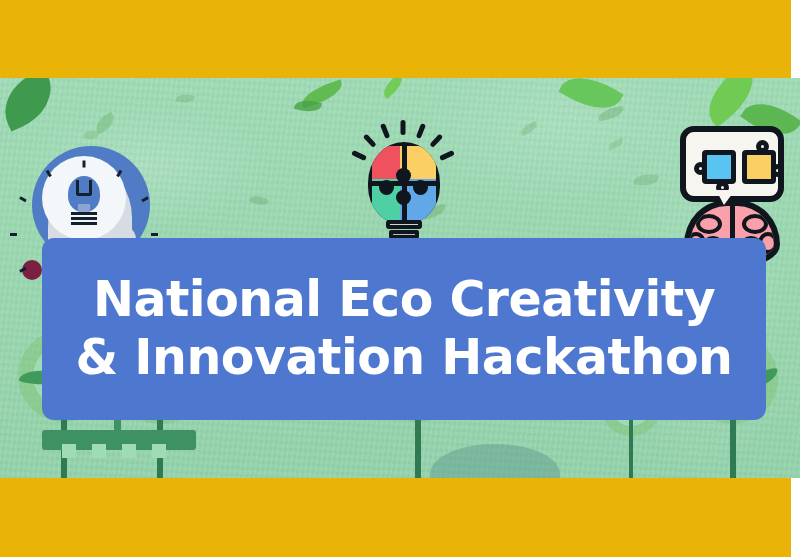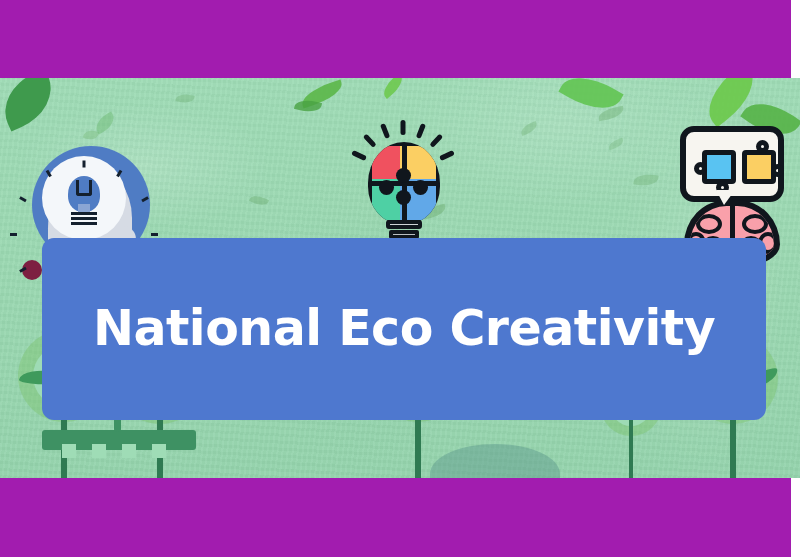--- a/index.html
+++ b/index.html
@@ -9,21 +9,21 @@
     height: 557px;
     background: #ffffff;
     font-family: "Liberation Sans", sans-serif;
     overflow: hidden;
   }
 
   .canvas {
     position: relative;
     width: 791px;
     height: 557px;
-    background: #a21caf;
+    background: #eab308;
     padding-left: 23px;
   }
 
   
   .poster {
     position: absolute;
     left: 0;
     top: 78px;
     width: 800px;
     height: 400px;
@@ -427,16 +427,17 @@
         <div class="fold" style="left:12px; top:30px; width:22px; height:18px;"></div>
         <div class="fold" style="left:-4px; top:26px; width:20px; height:22px;"></div>
         <div class="fold" style="right:6px;  top:8px;  width:26px; height:20px;"></div>
         <div class="fold" style="right:12px; top:30px; width:22px; height:18px;"></div>
         <div class="fold" style="right:-4px; top:26px; width:20px; height:22px;"></div>
       </div>
     </div>
 
     <div class="banner">
       <div class="banner-line">National Eco Creativity</div>
+      <div class="banner-line">&amp; Innovation Hackathon</div>
     </div>
 
   </div>
 </div>
 
 </body></html>

